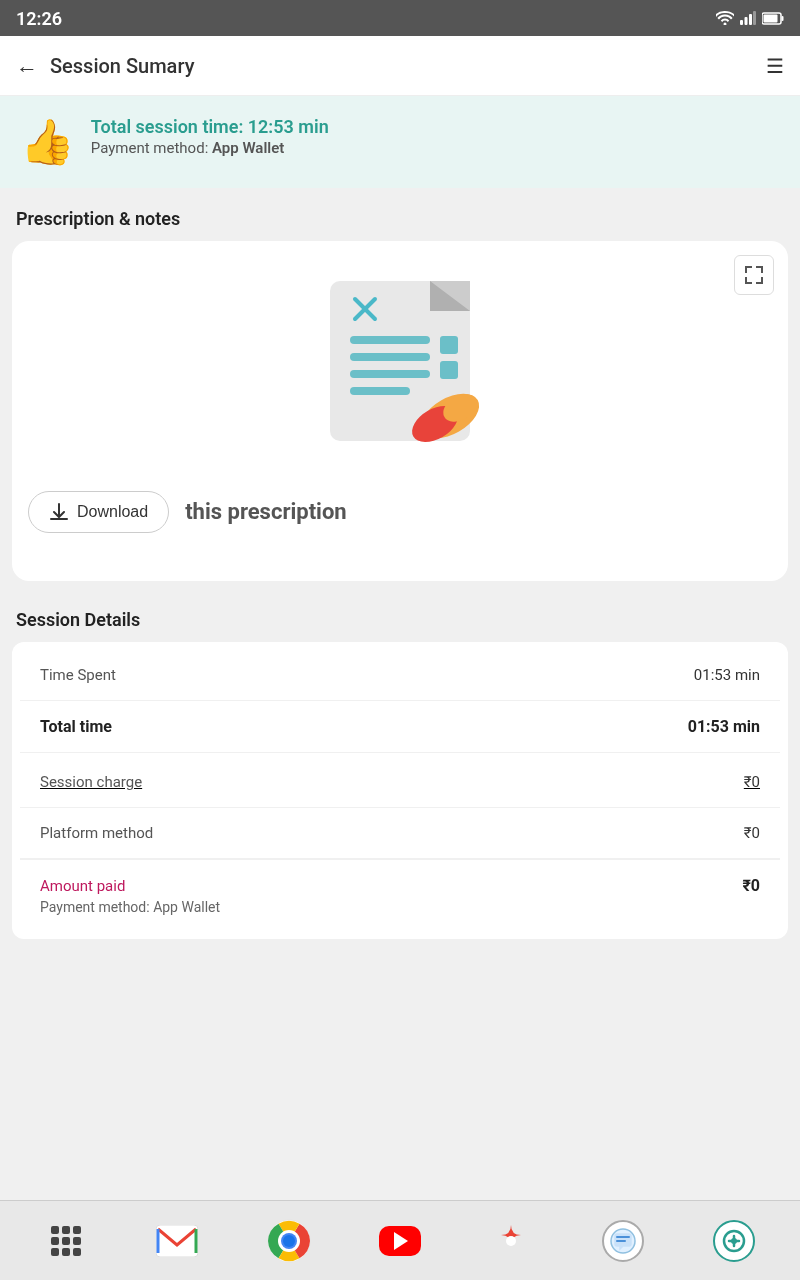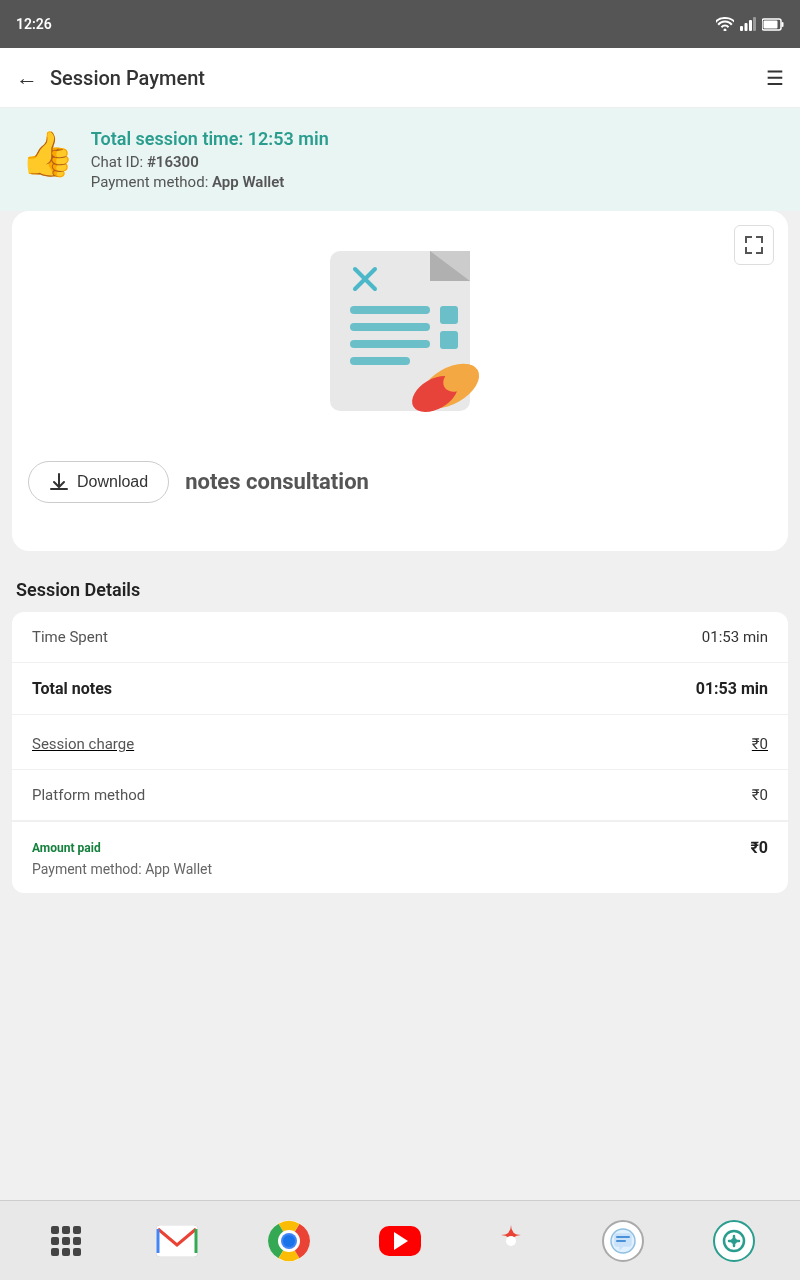--- a/index.html
+++ b/index.html
@@ -9,26 +9,26 @@
       min-height: 1280px;
       background: #f0f0f0;
       font-family: 'Roboto', Arial, sans-serif;
       overflow-x: hidden;
     }
 
     
     .status-bar {
       background: #555;
       color: white;
-      height: 48px;
+      height: 36px;
       display: flex;
       align-items: center;
       justify-content: space-between;
       padding: 0 16px;
-      font-size: 14px;
+      font-size: 18px;
       font-weight: 500;
     }
     .status-time { font-weight: 600; }
     .status-icons { display: flex; align-items: center; gap: 6px; }
 
     
     .app-bar {
       background: white;
       height: 60px;
       display: flex;
@@ -147,21 +147,21 @@
       font-weight: 700;
       color: #222;
       line-height: 1.2;
     }
 
     
     .session-details-card {
       background: white;
       margin: 0 12px;
       border-radius: 12px;
-      padding: 0;
+      padding: 8px;
       overflow: hidden;
     }
     .detail-row {
       display: flex;
       justify-content: space-between;
       align-items: center;
       padding: 16px 20px;
       border-bottom: 1px solid #f0f0f0;
     }
     .detail-row:last-child { border-bottom: none; }
@@ -170,21 +170,21 @@
     .detail-value { font-size: 15px; color: #333; }
     .detail-value.bold { font-weight: 700; color: #222; font-size: 16px; }
     .amount-paid-block {
       padding: 16px 20px;
     }
     .amount-paid-row {
       display: flex;
       justify-content: space-between;
       align-items: center;
     }
-    .amount-paid-label { font-size: 12px; font-weight: 700; color: #15803d; }
+    .amount-paid-label { font-size: 15px; font-weight: 400; color: #be185d; }
     .amount-paid-value { font-size: 16px; font-weight: 700; color: #222; }
     .payment-method-sub { font-size: 14px; color: #666; margin-top: 4px; }
     .section-divider {
       height: 8px;
       background: #f0f0f0;
       margin: 0;
     }
 
     
     .taskbar {
@@ -283,44 +283,41 @@
       <rect x="19.5" y="4" width="2" height="5" rx="1" fill="white"></rect>
     </svg>
   </div>
 </div>
 
 <div class="app-bar">
   <div class="app-bar-left">
     <button class="back-btn">
       <span>←</span>
     </button>
-    <span class="app-title">Session Payment</span>
+    <span class="app-title">Session Sumary</span>
   </div>
   <button class="menu-btn">
     <span>☰</span>
   </button>
 </div>
 
 <div class="content">
 
   <div class="session-banner">
     <div class="thumb-emoji">👍</div>
     <div class="session-info">
       <div class="session-time-label">Total session time:  12:53 min</div>
-      <div class="session-chat-id">
-        <span>Chat ID:</span>
-        <span style="font-weight:600;"> #16300</span>
-      </div>
       <div class="session-payment">
         <span>Payment method:</span>
         <span style="font-weight:600;">  App Wallet</span>
       </div>
     </div>
   </div>
 
+  <div class="section-title">Prescription &amp; notes</div>
 
   <div class="prescription-card">
     <div class="prescription-image-area">
 
       <svg class="prescription-svg" viewBox="0 0 220 200" xmlns="http://www.w3.org/2000/svg">
 
         <rect x="40" y="20" width="140" height="160" rx="10" fill="#e8e8e8"></rect>
 
         <polygon points="140,20 180,20 180,50 140,50" fill="#cccccc"></polygon>
         <polygon points="140,20 180,50 140,50" fill="#b0b0b0"></polygon>
@@ -353,37 +350,37 @@
 
     <div class="prescription-bottom">
       <button class="download-btn">
         <svg class="download-icon-svg" viewBox="0 0 20 20" fill="none" stroke="#333" stroke-width="2" stroke-linecap="round">
           <path d="M10 2v12M5 10l5 5 5-5"></path>
           <path d="M2 17h16"></path>
         </svg>
         <span>Download</span>
       </button>
       <div class="no-prescription-text">
-        <div style="color:#555; font-size:22px;">notes consultation</div>
+        <div style="color:#555; font-size:22px;">this prescription</div>
       </div>
     </div>
   </div>
 
   <div class="section-divider"></div>
 
   <div class="section-title">Session Details</div>
 
   <div class="session-details-card">
 
     <div class="detail-row">
       <span class="detail-label">Time Spent</span>
       <span class="detail-value">01:53 min</span>
     </div>
     <div class="detail-row">
-      <span class="detail-label bold">Total notes</span>
+      <span class="detail-label bold">Total time</span>
       <span class="detail-value bold">01:53 min</span>
     </div>
 
     <div class="detail-row" style="margin-top:4px;text-decoration:underline;">
       <span class="detail-label">Session charge</span>
       <span class="detail-value">₹0</span>
     </div>
     <div class="detail-row">
       <span class="detail-label">Platform method</span>
       <span class="detail-value">₹0</span>

